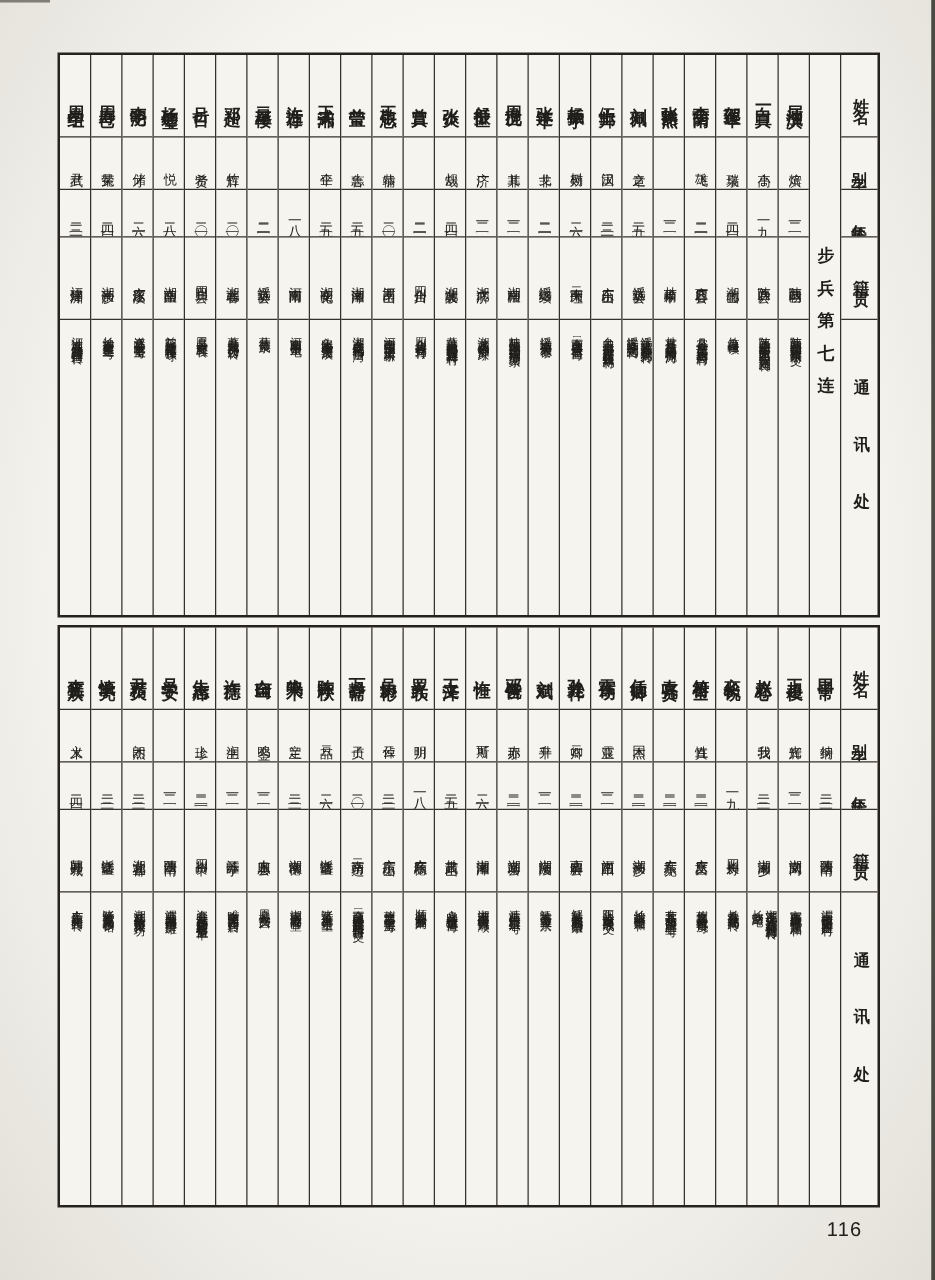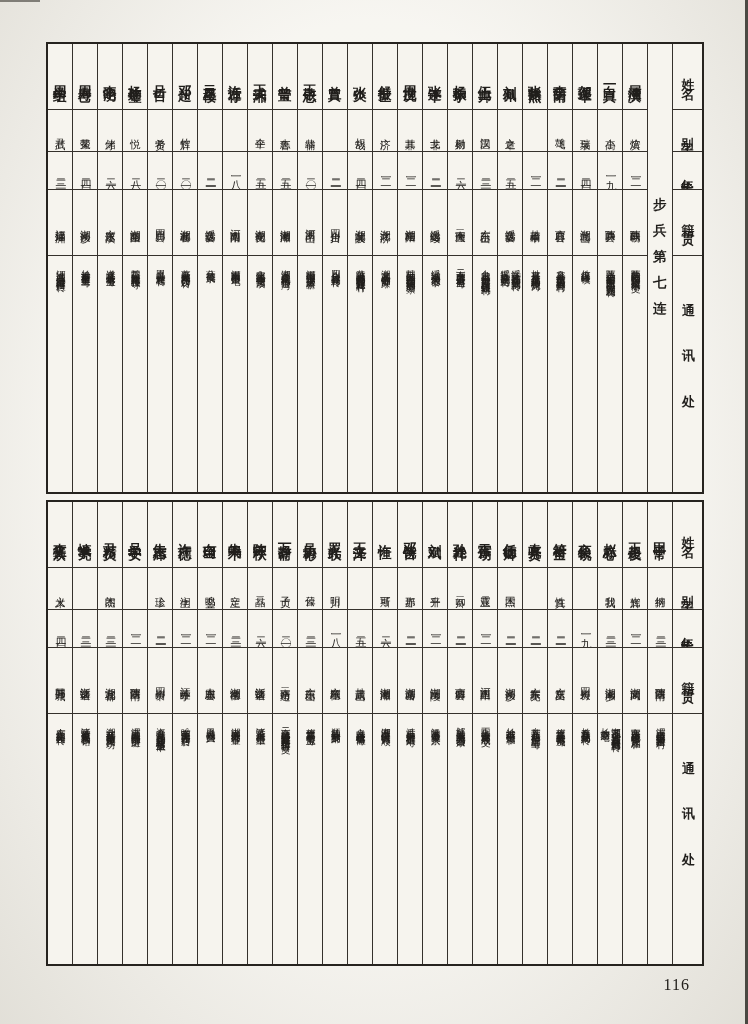--- a/index.html
+++ b/index.html
@@ -46,21 +46,21 @@
   .header-col .name   {font-size:13px;letter-spacing:9px;}
   .header-col .courtesy{font-size:12.5px;letter-spacing:4px;font-weight:bold;}
   .header-col .age    {font-size:12.5px;letter-spacing:2px;}
   .header-col .native {font-size:13px;letter-spacing:9px;}
   .header-col .address{font-size:13px;letter-spacing:46px;padding-top:36px;}
 
   
   .unit-col .cell{height:100%;border-bottom:none;font-size:13.5px;font-weight:bold;
     letter-spacing:26px;justify-content:flex-start;padding-top:142px;}
 
-  .page-number{position:absolute;right:58px;top:976px;font-family:Liberation Serif, serif;
+  .page-number{position:absolute;right:58px;top:976px;font-family:Liberation Sans, sans-serif;
     font-size:16px;letter-spacing:1px;color:#23201c;}
 </style>
 </head>
 <body>
 
 <div class="paper-vignette"></div>
 <div class="scan-edge-right"></div>
 <div class="scan-edge-top"></div>
 
 <div class="roster" id="table-top">

